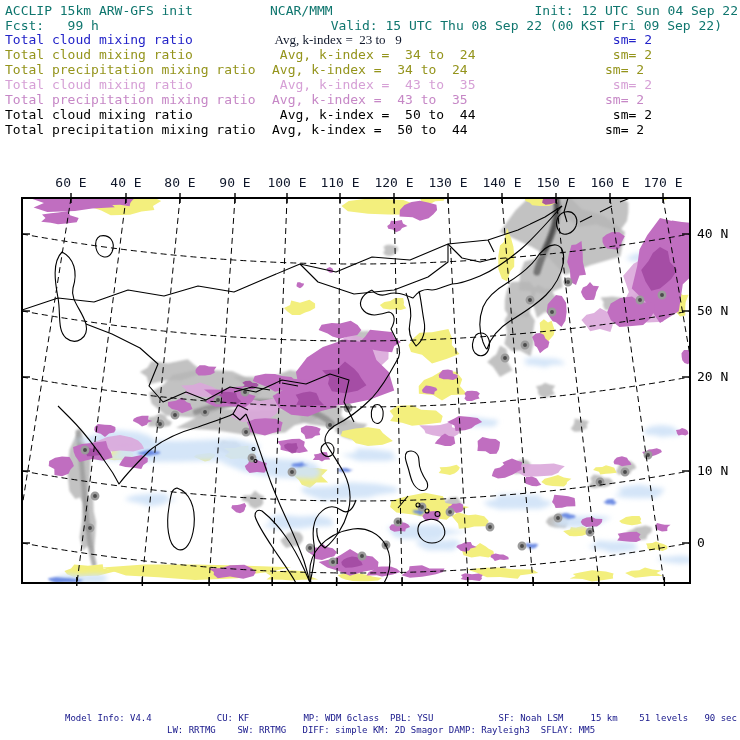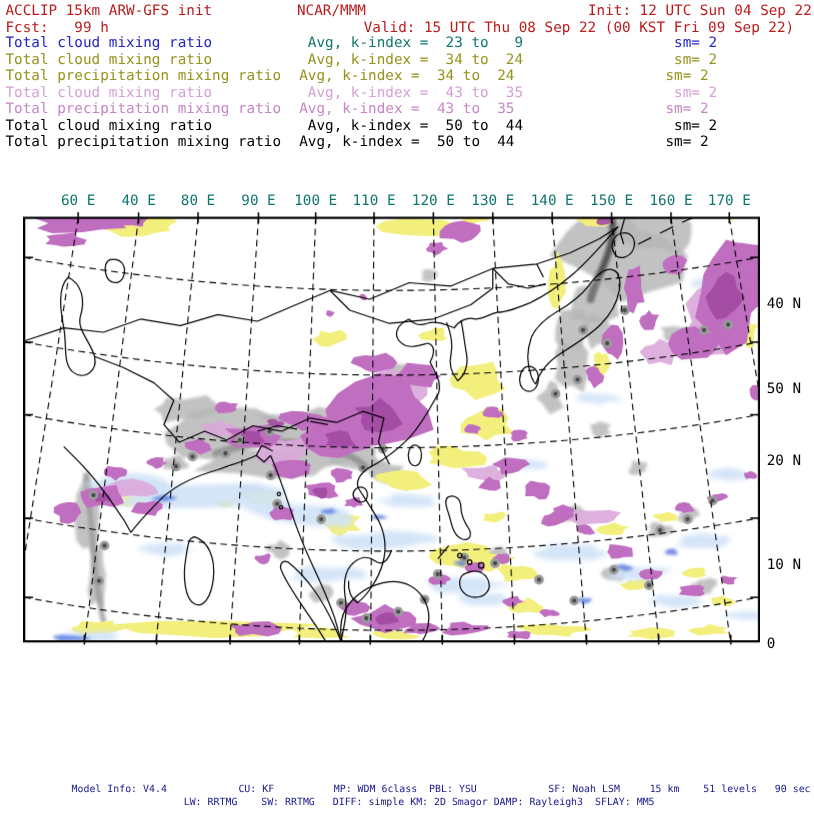--- a/index.html
+++ b/index.html
@@ -1,38 +1,38 @@
 <!DOCTYPE html>
 <html><head>
 <meta charset="utf-8">
 <style>
   html,body{margin:0;padding:0;background:#fff;}
   #page{position:relative;width:740px;height:740px;background:#fff;overflow:hidden;
         font-family:"DejaVu Sans Mono",monospace;}
-  .txt{position:absolute;white-space:pre;font:13px/15px "DejaVu Sans Mono",monospace;color:#b91c1c;}
+  .txt{position:absolute;white-space:pre;font:13px/15px "DejaVu Sans Mono",monospace;color:#0f766e;}
   .txt.right{transform:translateX(-100%);}
   .lonlab{position:absolute;top:176px;white-space:pre;font:13px/13px "DejaVu Sans Mono",monospace;
-          color:#0f766e;transform:translateX(-50%);}
-  .latlab{position:absolute;left:697px;white-space:pre;font:13px/14px "DejaVu Sans Mono",monospace;color:#000;margin-top:43px;}
+          color:#0f172a;transform:translateX(-50%);}
+  .latlab{position:absolute;left:697px;white-space:pre;font:13px/14px "DejaVu Sans Mono",monospace;color:#000;}
   .foot{position:absolute;white-space:pre;font:9px/12px "DejaVu Sans Mono",monospace;padding-left:40px;}
   svg{position:absolute;left:0;top:0;}
 </style>
 </head>
 <body>
 
 <div id="page">
 
   <div class="txt" style="left:5px;top:3px">ACCLIP 15km ARW-GFS init</div>
   <div class="txt" style="left:270px;top:3px">NCAR/MMM</div>
   <div class="txt right" style="left:738px;top:3px">Init: 12 UTC Sun 04 Sep 22</div>
   <div class="txt" style="left:5px;top:18px">Fcst:   99 h</div>
   <div class="txt right" style="left:722px;top:18px">Valid: 15 UTC Thu 08 Sep 22 (00 KST Fri 09 Sep 22)</div>
 
   <div class="txt" style="left: 5px; top: 32px; color: rgb(35, 35, 200);">Total cloud mixing ratio</div>
-  <div class="txt" style="left: 272px; top: 32px; color: #0f766e;"> Avg, k-index =  23 to   9</div>
+  <div class="txt" style="left: 272px; top: 32px; color: #0f172a; font-family: Liberation Serif, serif;"> Avg, k-index =  23 to   9</div>
   <div class="txt" style="left: 605px; top: 32px; color: rgb(35, 35, 200);"> sm= 2</div>
 
   <div class="txt" style="left: 5px; top: 47px; color: rgb(148, 148, 28);">Total cloud mixing ratio</div>
   <div class="txt" style="left: 272px; top: 47px; color: rgb(148, 148, 28);"> Avg, k-index =  34 to  24</div>
   <div class="txt" style="left: 605px; top: 47px; color: rgb(148, 148, 28);"> sm= 2</div>
 
   <div class="txt" style="left: 5px; top: 62px; color: rgb(148, 148, 28);">Total precipitation mixing ratio</div>
   <div class="txt" style="left: 272px; top: 62px; color: rgb(148, 148, 28);">Avg, k-index =  34 to  24</div>
   <div class="txt" style="left: 605px; top: 62px; color: rgb(148, 148, 28);">sm= 2</div>
 

